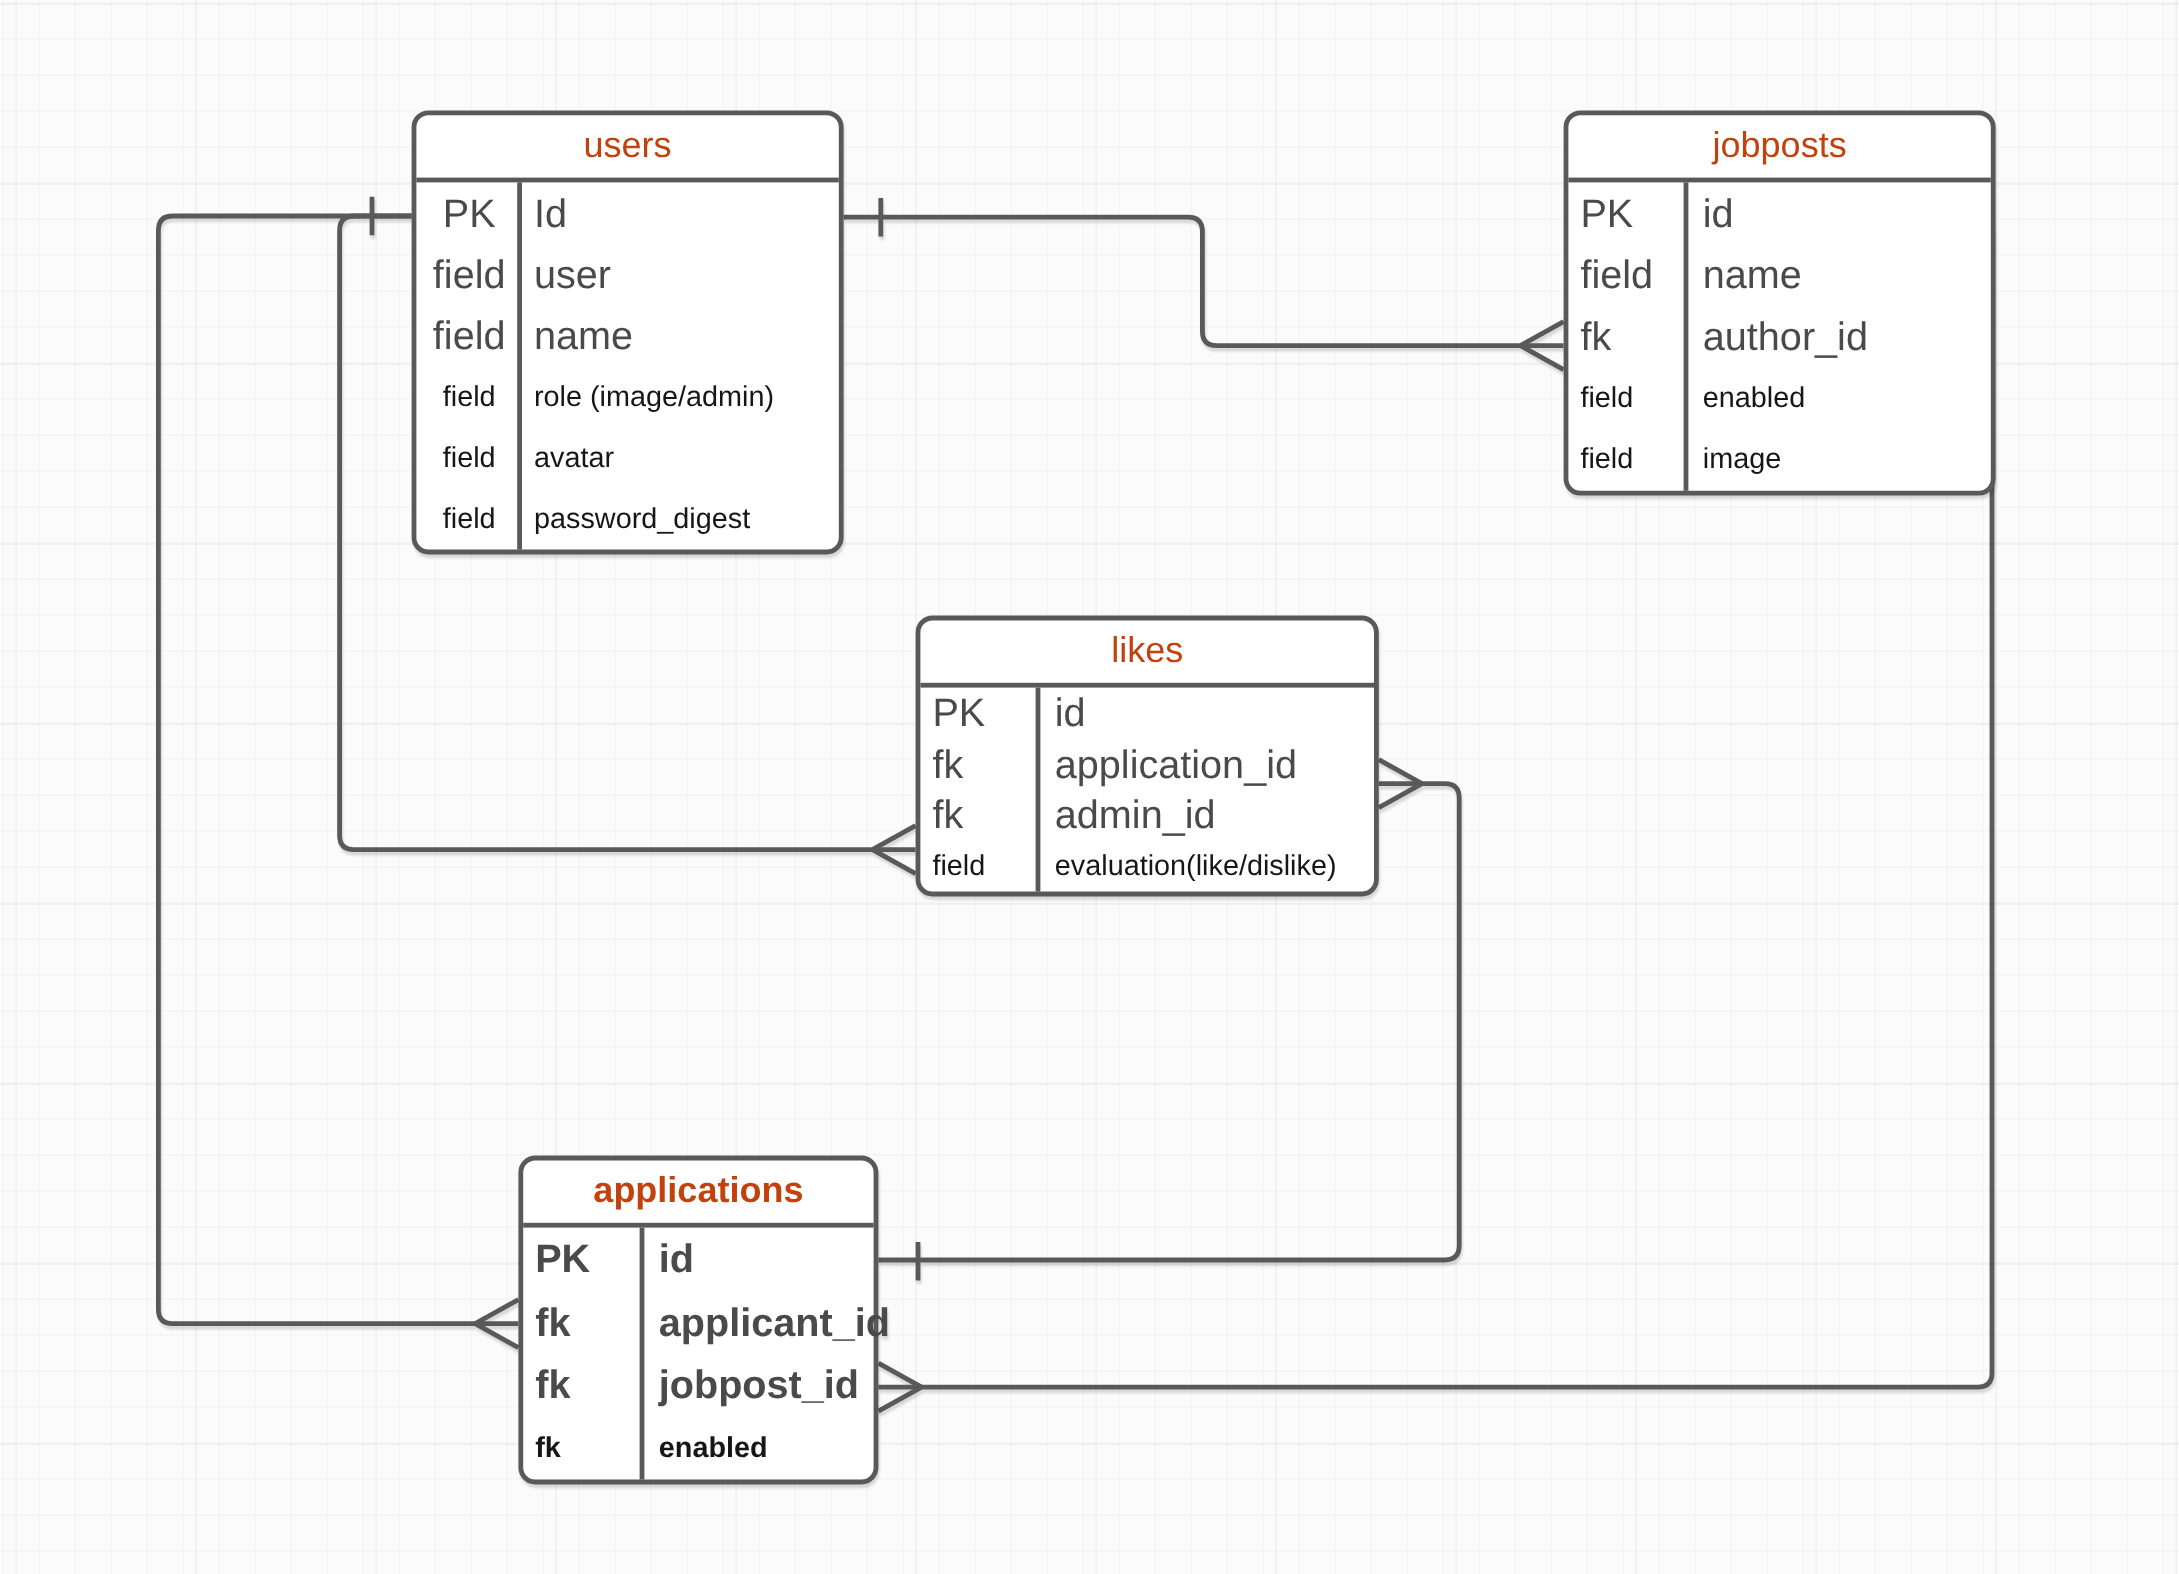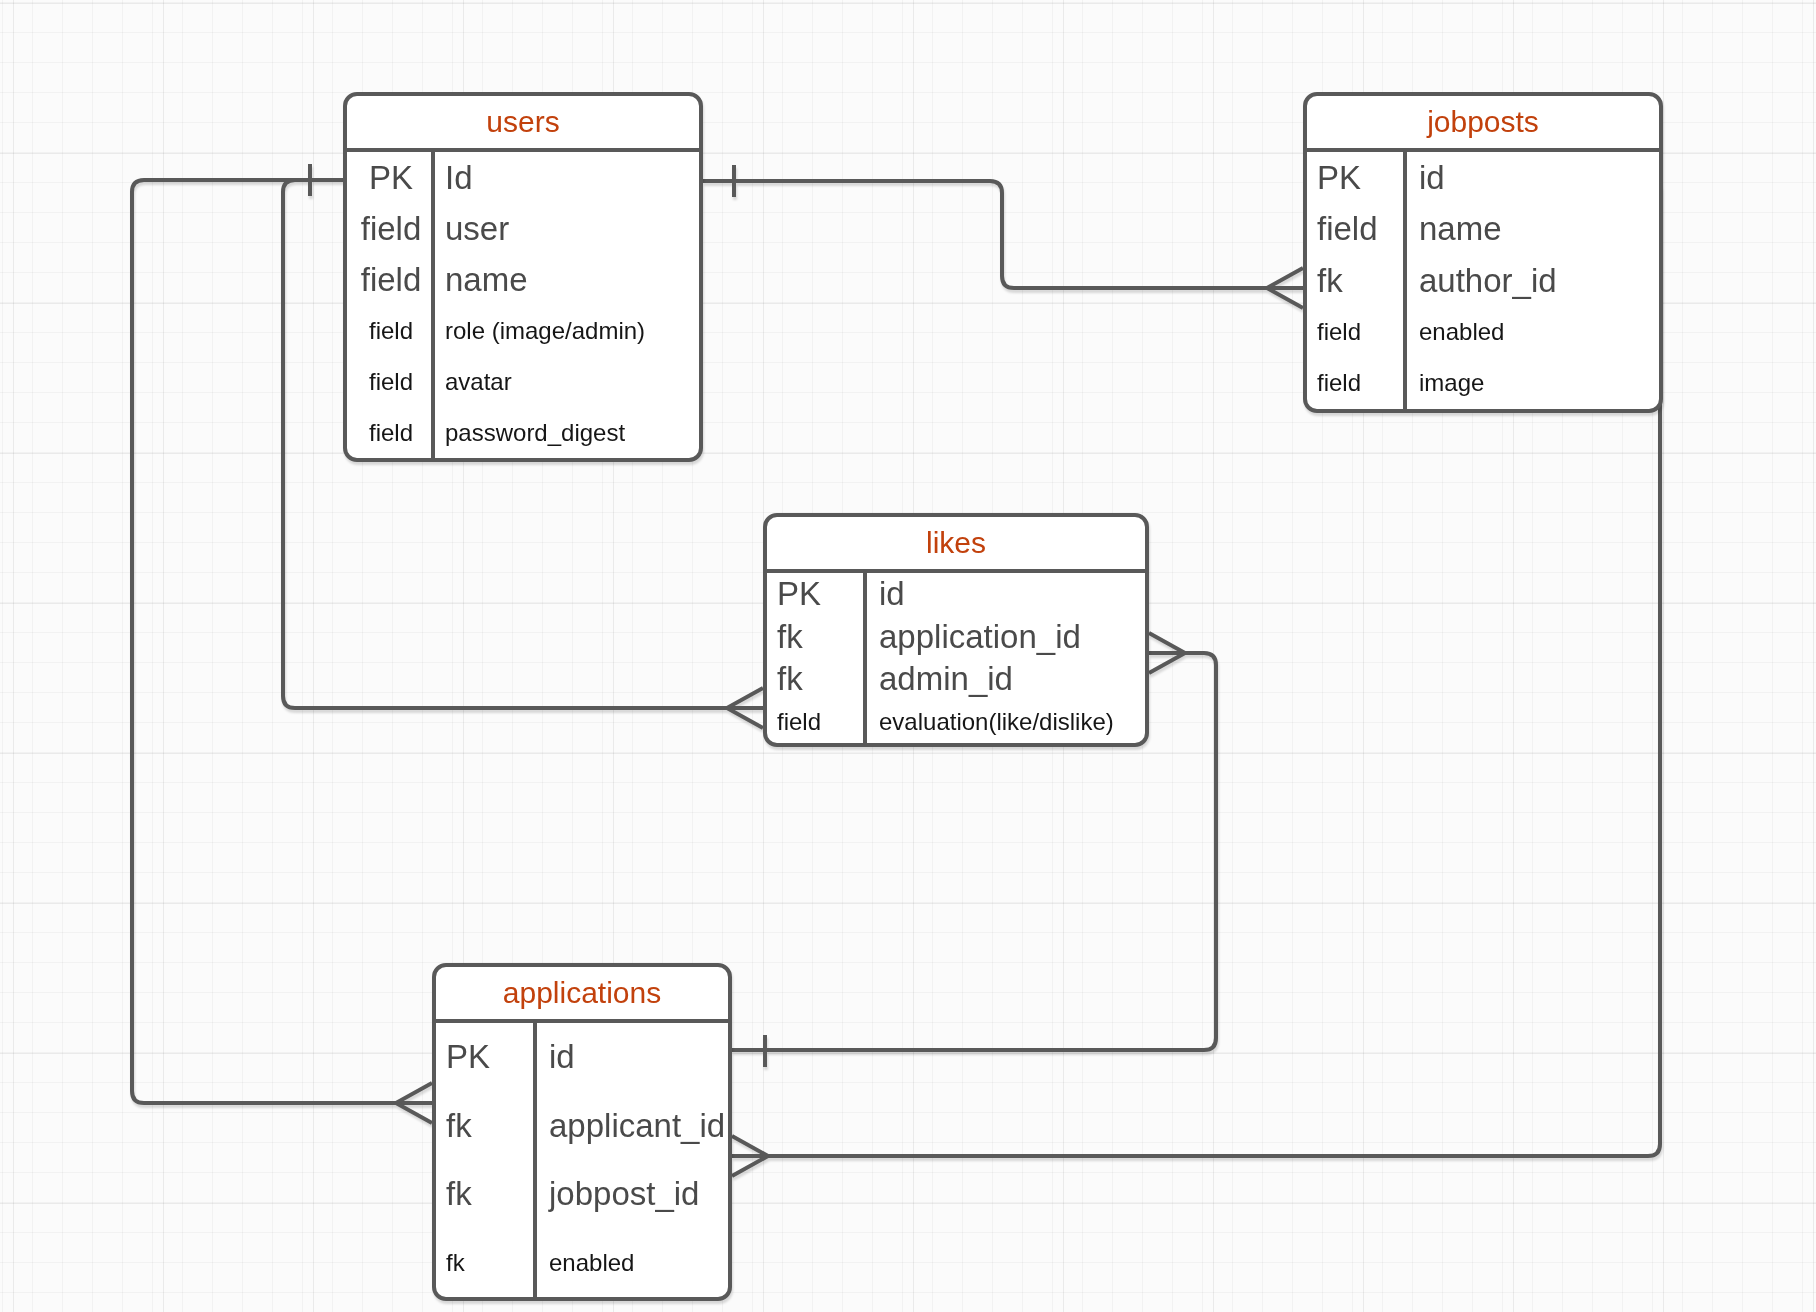--- a/index.html
+++ b/index.html
@@ -94,21 +94,21 @@
   #t-users .tval   { padding-left: 10px; }
 
   #t-jobposts      { left: 1303px; top: 92px;  width: 360px; height: 321px; }
   #t-jobposts .keysep { left: 96px; }
   #t-jobposts .tkey   { width: 100px; }
 
   #t-likes         { left: 763px;  top: 513px; width: 386px; height: 234px; }
   #t-likes .keysep { left: 96px; }
   #t-likes .tkey   { width: 100px; }
 
-  #t-applications  { left: 432px;  top: 963px; width: 300px; height: 338px; }
+  #t-applications  { left: 432px;  top: 963px; width: 300px; height: 274px; font-weight: bold; }
   #t-applications .keysep { left: 97px; }
   #t-applications .tkey   { width: 101px; }
 </style>
 </head>
 <body>
 
 <div id="canvas">
 
   <svg id="wires">
 

